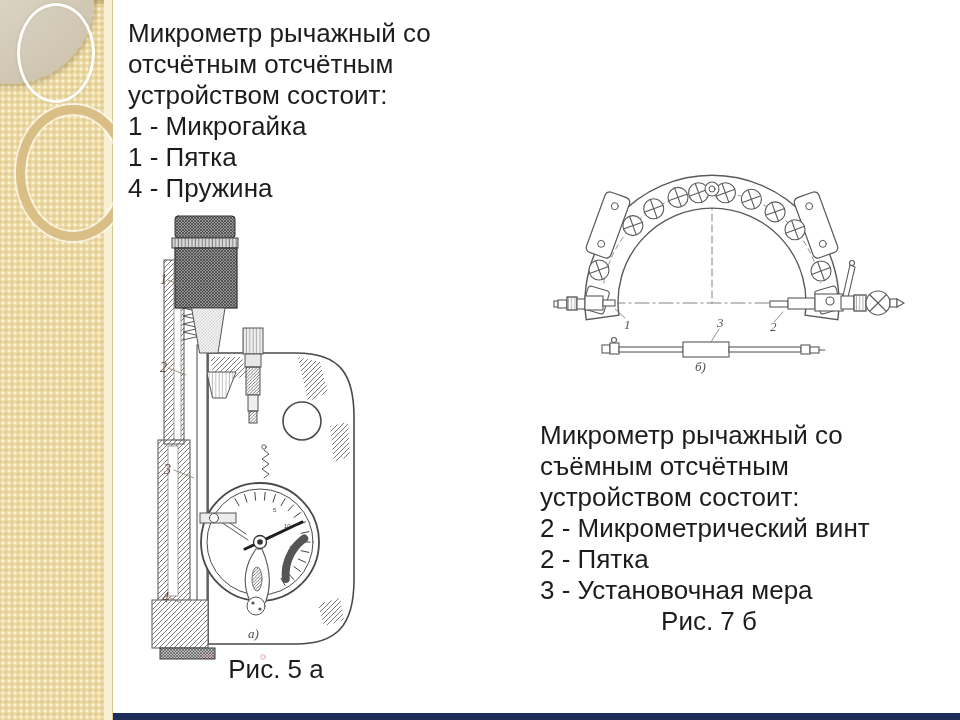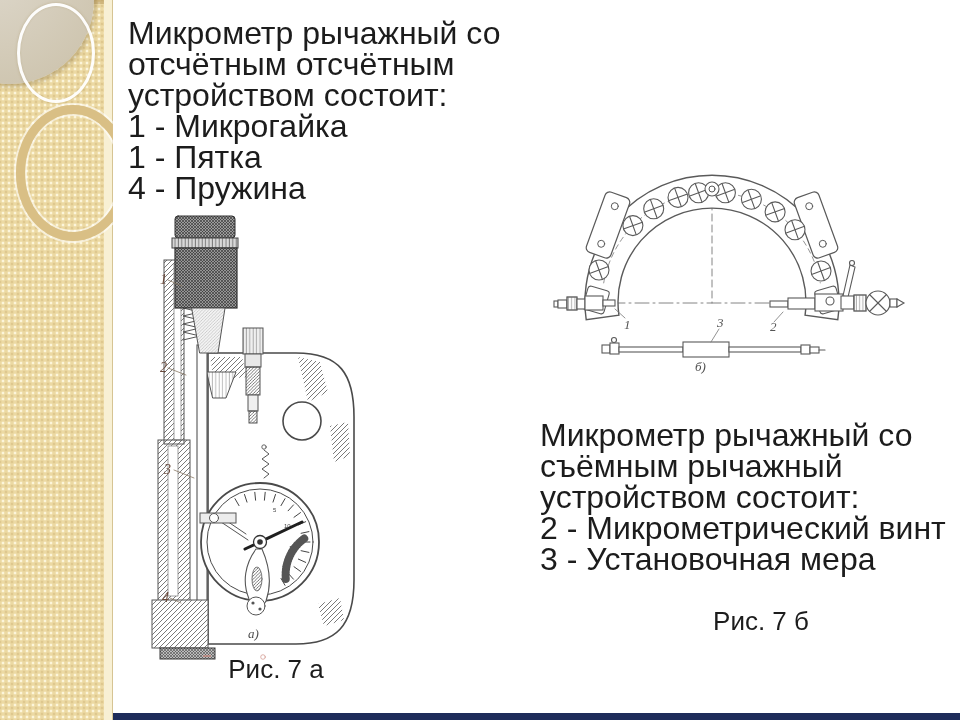--- a/index.html
+++ b/index.html
@@ -29,26 +29,26 @@
     position:absolute;left:17px;top:3px;width:72px;height:94px;border-radius:50%;
     border:3px solid rgba(255,255,255,.95);
     box-shadow:0 0 3px rgba(150,125,70,.35), inset 0 0 2px rgba(150,125,70,.3);
   }
   .ring-tan{
     position:absolute;left:16px;top:105px;width:96px;height:118px;border-radius:50%;
     border:9px solid #d9bf85;
     box-shadow:0 0 0 2px rgba(255,255,255,.6), inset 0 0 0 2px rgba(255,255,255,.6);
   }
   
-  .tblock{position:absolute;font-size:32px;line-height:31px;white-space:nowrap;}
+  .tblock{position:absolute;font-size:26px;line-height:31px;white-space:nowrap;}
   #block-a{left:128px;top:18px;width:345px;}
   #block-b{left:540px;top:420px;width:405px;}
   .caption{position:absolute;font-size:26px;text-align:center;}
   #caption-a{left:186px;top:654px;width:180px;}
-  #caption-b{left:676px;top:606px;width:170px;text-align:center;}
+  #caption-b{left:624px;top:606px;width:170px;text-align:center;}
   
   svg{position:absolute;}
   #fig-a{left:150px;top:212px;width:235px;height:450px;}
   #fig-b{left:545px;top:132px;width:380px;height:245px;}
   .lbl{font-family:"Liberation Serif",serif;font-style:italic;font-size:14px;fill:#6a4a3c;}
   .lblb{font-family:"Liberation Serif",serif;font-style:italic;font-size:13px;fill:#555;}
   .sub{font-family:"Liberation Serif",serif;font-style:italic;font-size:13px;fill:#4d4d4d;}
   
   #bottombar{position:absolute;left:113px;top:713px;width:847px;height:7px;background:#1e2c5a;}
 </style>
@@ -70,23 +70,24 @@
     <div>Микрометр рычажный со</div>
     <div>отсчётным отсчётным</div>
     <div>устройством состоит:</div>
     <div>1 - Микрогайка</div>
     <div>1 - Пятка</div>
     <div>4 - Пружина</div>
   </div>
 
   <div id="block-b" class="tblock">
     <div>Микрометр рычажный со</div>
-    <div>съёмным рычажный</div>
+    <div>съёмным отсчётным</div>
     <div>устройством состоит:</div>
     <div>2 - Микрометрический винт</div>
+    <div>2 - Пятка</div>
     <div>3 - Установочная мера</div>
   </div>
 
   <svg id="fig-a" viewBox="0 0 235 450" xmlns="http://www.w3.org/2000/svg">
     <defs>
       <pattern id="hA" width="5" height="5" patternUnits="userSpaceOnUse">
         <path d="M0,5 L5,0" stroke="#6a6a6a" stroke-width="0.9"></path>
       </pattern>
       <pattern id="hB" width="3.2" height="3.2" patternUnits="userSpaceOnUse">
         <path d="M0,3.2 L3.2,0" stroke="#555" stroke-width="0.8"></path>
@@ -326,17 +327,17 @@
         <line x1="229" y1="190" x2="238" y2="180"></line>
         <line x1="174" y1="197" x2="166" y2="210"></line>
       </g>
       <text class="lblb" x="79" y="197">1</text>
       <text class="lblb" x="225" y="199">2</text>
       <text class="lblb" x="172" y="195">3</text>
       <text class="sub" x="150" y="239">б)</text>
     </g>
   </svg>
 
-  <div id="caption-a" class="caption">Рис. 7 а</div>
+  <div id="caption-a" class="caption">Рис. 5 а</div>
   <div id="caption-b" class="caption">Рис. 7 б</div>
 
   <div id="bottombar"></div>
 </div>
 
 </body></html>

